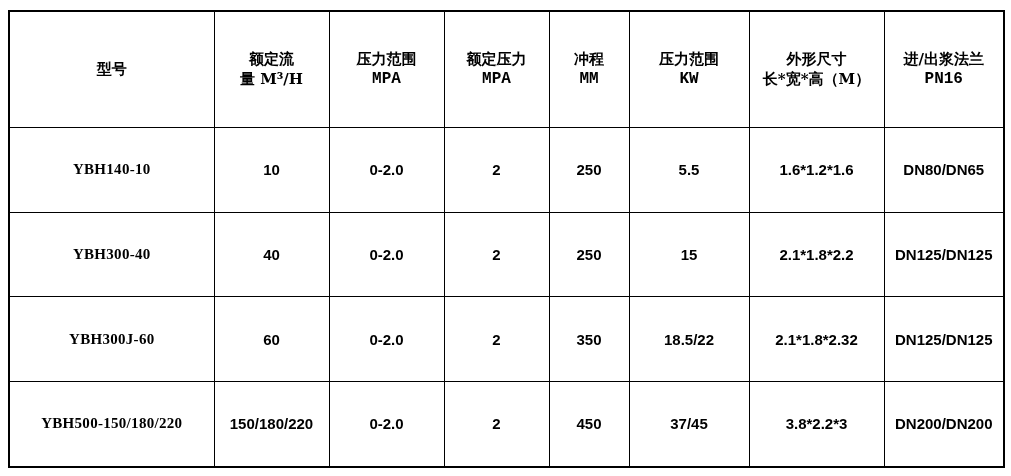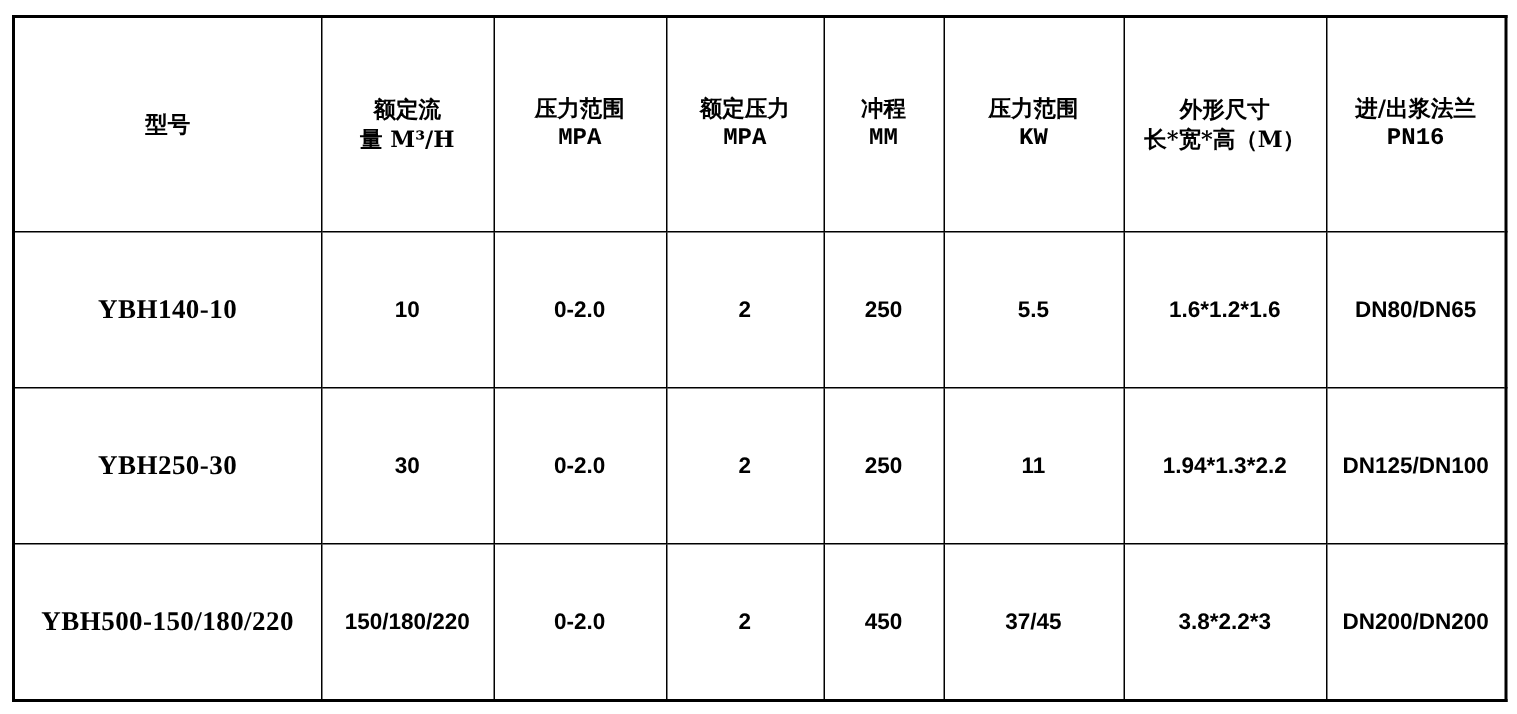--- a/index.html
+++ b/index.html
@@ -57,21 +57,21 @@
   }
   .head-cell .cn {
     display: block;
   }
   .body-cell {
     font-size: 15px;
     height: 47px;
     font-family: Liberation Sans, sans-serif;
   }
   .model-cell {
-    font-size: 18px;
+    font-size: 15px;
     font-family: "Liberation Serif", "DejaVu Serif", serif;
     letter-spacing: 0.3px;
   }
   
   col.c0 { width: 205px; }
   col.c1 { width: 115px; }
   col.c2 { width: 115px; }
   col.c3 { width: 105px; }
   col.c4 { width: 80px; }
   col.c5 { width: 120px; }
@@ -134,32 +134,42 @@
         <td class="body-cell">10</td>
         <td class="body-cell">0-2.0</td>
         <td class="body-cell">2</td>
         <td class="body-cell">250</td>
         <td class="body-cell">5.5</td>
         <td class="body-cell">1.6*1.2*1.6</td>
         <td class="body-cell">DN80/DN65</td>
       </tr>
 
 
+
       <tr>
-        <td class="body-cell model-cell">YBH250-30</td>
-        <td class="body-cell">30</td>
+        <td class="body-cell model-cell">YBH300-40</td>
+        <td class="body-cell">40</td>
         <td class="body-cell">0-2.0</td>
         <td class="body-cell">2</td>
         <td class="body-cell">250</td>
-        <td class="body-cell">11</td>
-        <td class="body-cell">1.94*1.3*2.2</td>
-        <td class="body-cell">DN125/DN100</td>
+        <td class="body-cell">15</td>
+        <td class="body-cell">2.1*1.8*2.2</td>
+        <td class="body-cell">DN125/DN125</td>
       </tr>
 
-
+      <tr>
+        <td class="body-cell model-cell">YBH300J-60</td>
+        <td class="body-cell">60</td>
+        <td class="body-cell">0-2.0</td>
+        <td class="body-cell">2</td>
+        <td class="body-cell">350</td>
+        <td class="body-cell">18.5/22</td>
+        <td class="body-cell">2.1*1.8*2.32</td>
+        <td class="body-cell">DN125/DN125</td>
+      </tr>
 
 
       <tr>
         <td class="body-cell model-cell">YBH500-150/180/220</td>
         <td class="body-cell">150/180/220</td>
         <td class="body-cell">0-2.0</td>
         <td class="body-cell">2</td>
         <td class="body-cell">450</td>
         <td class="body-cell">37/45</td>
         <td class="body-cell">3.8*2.2*3</td>

